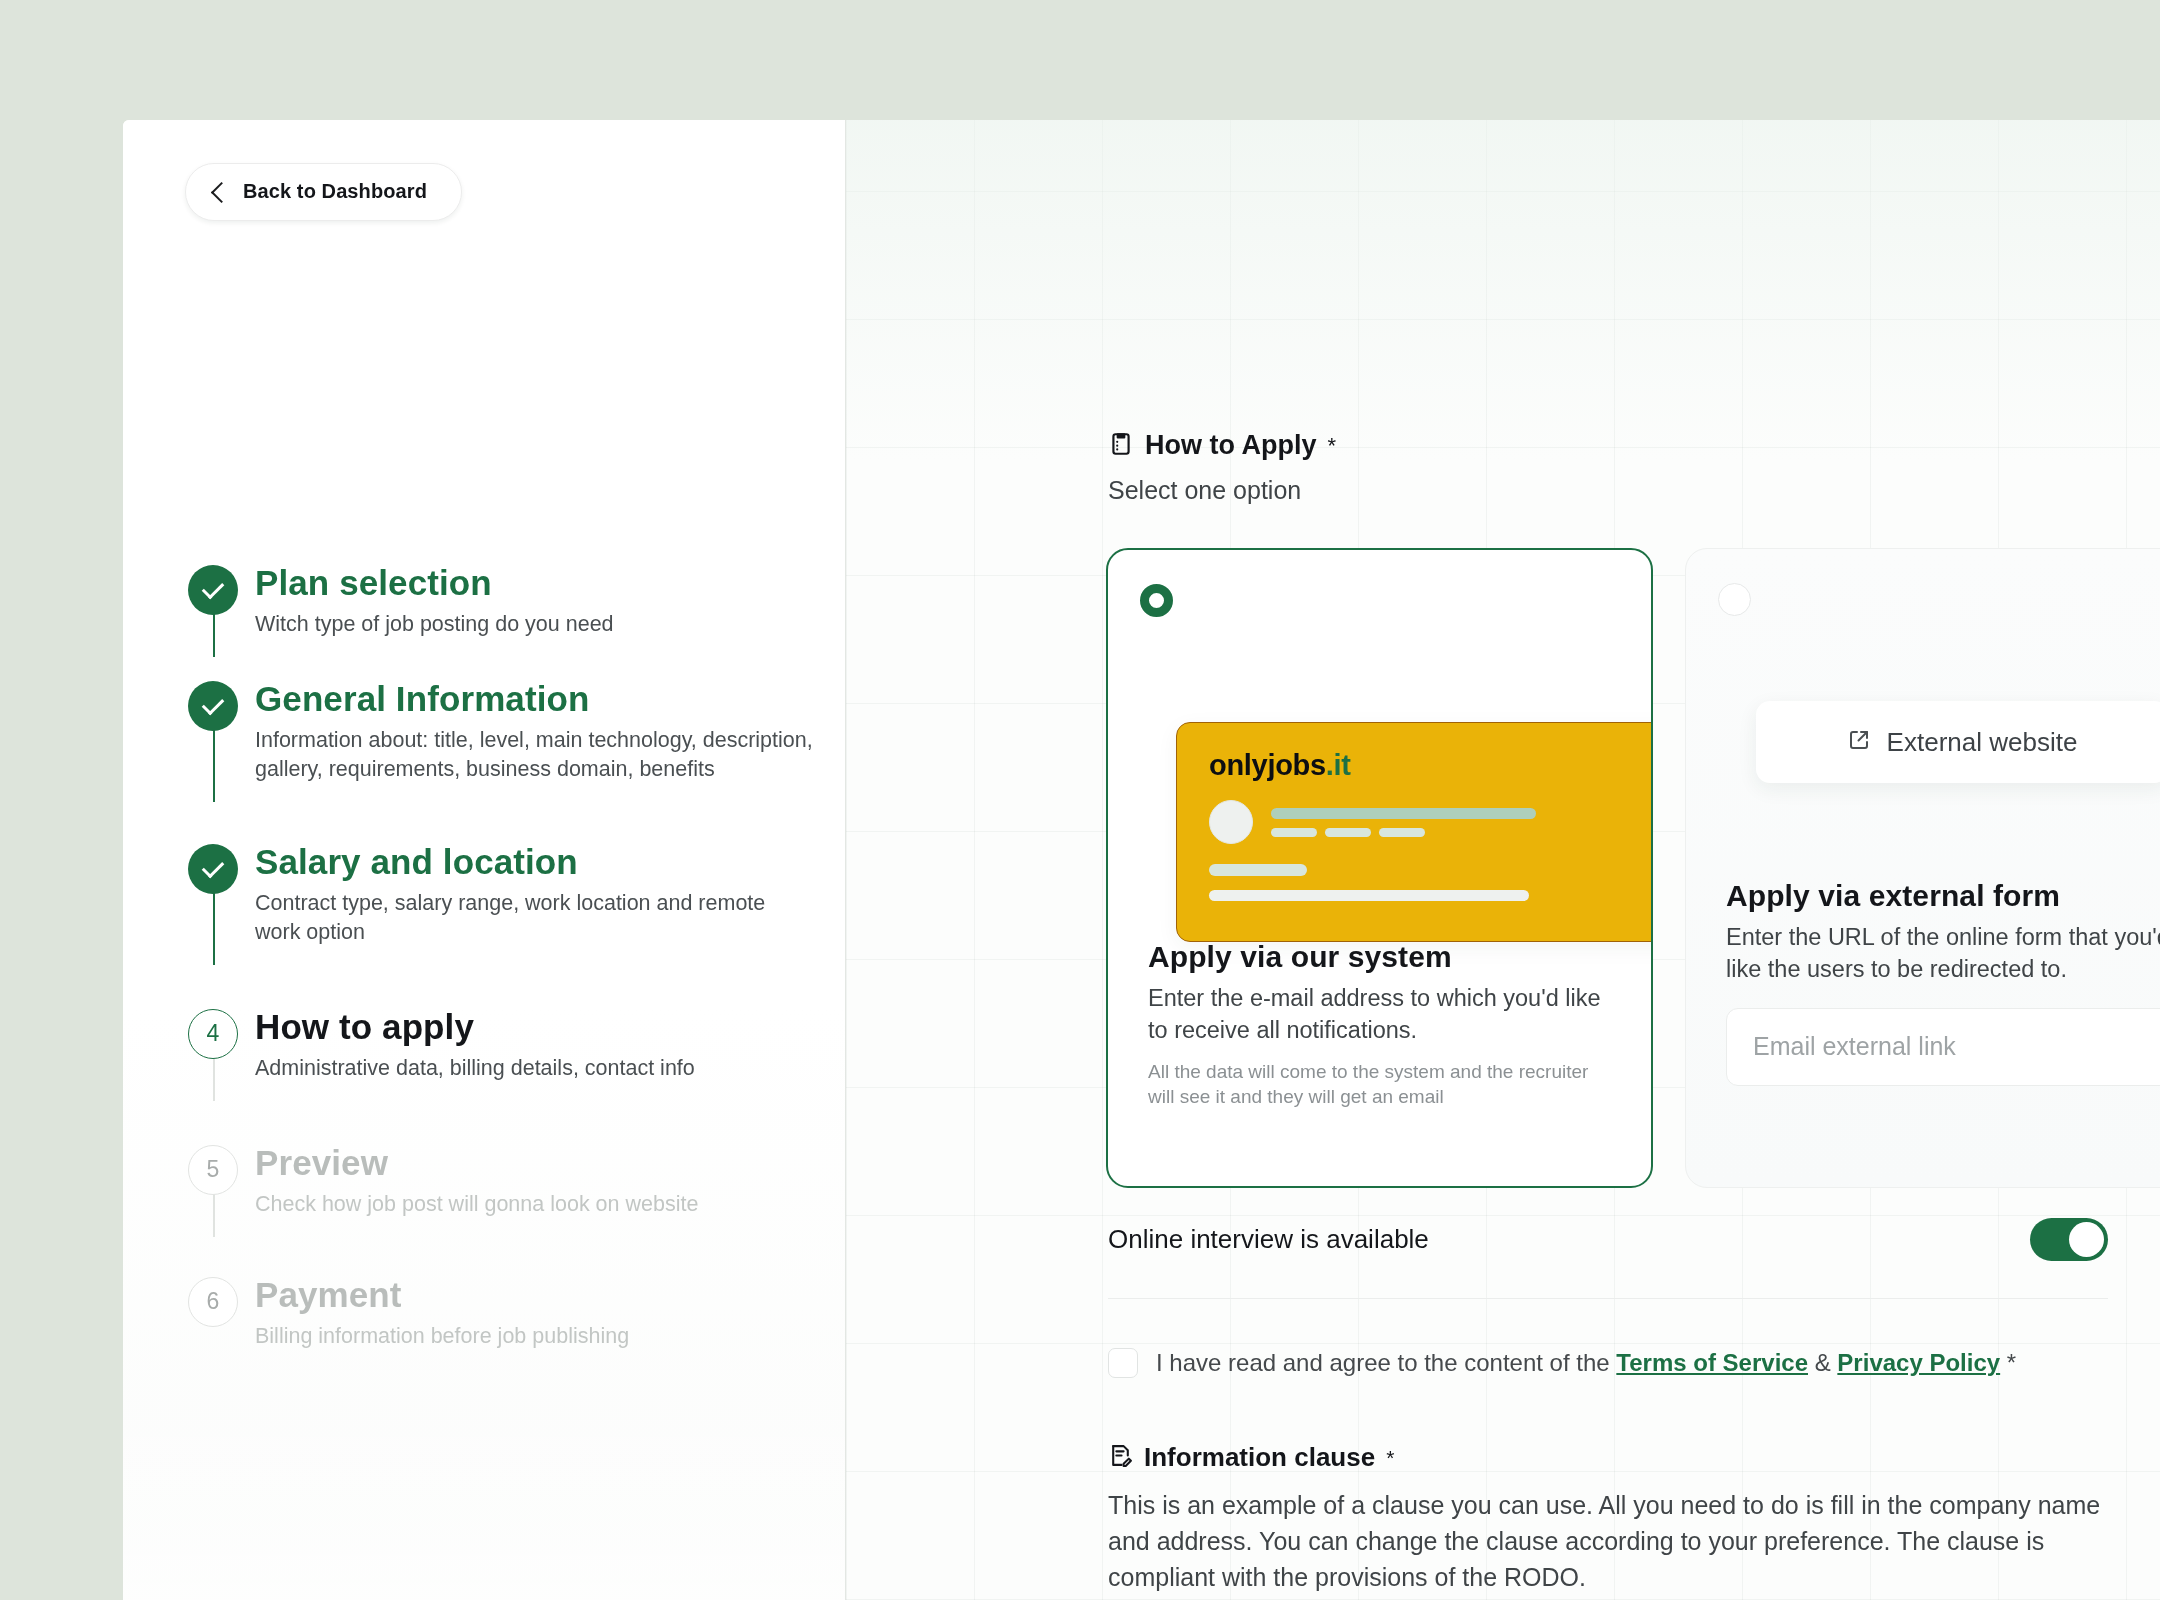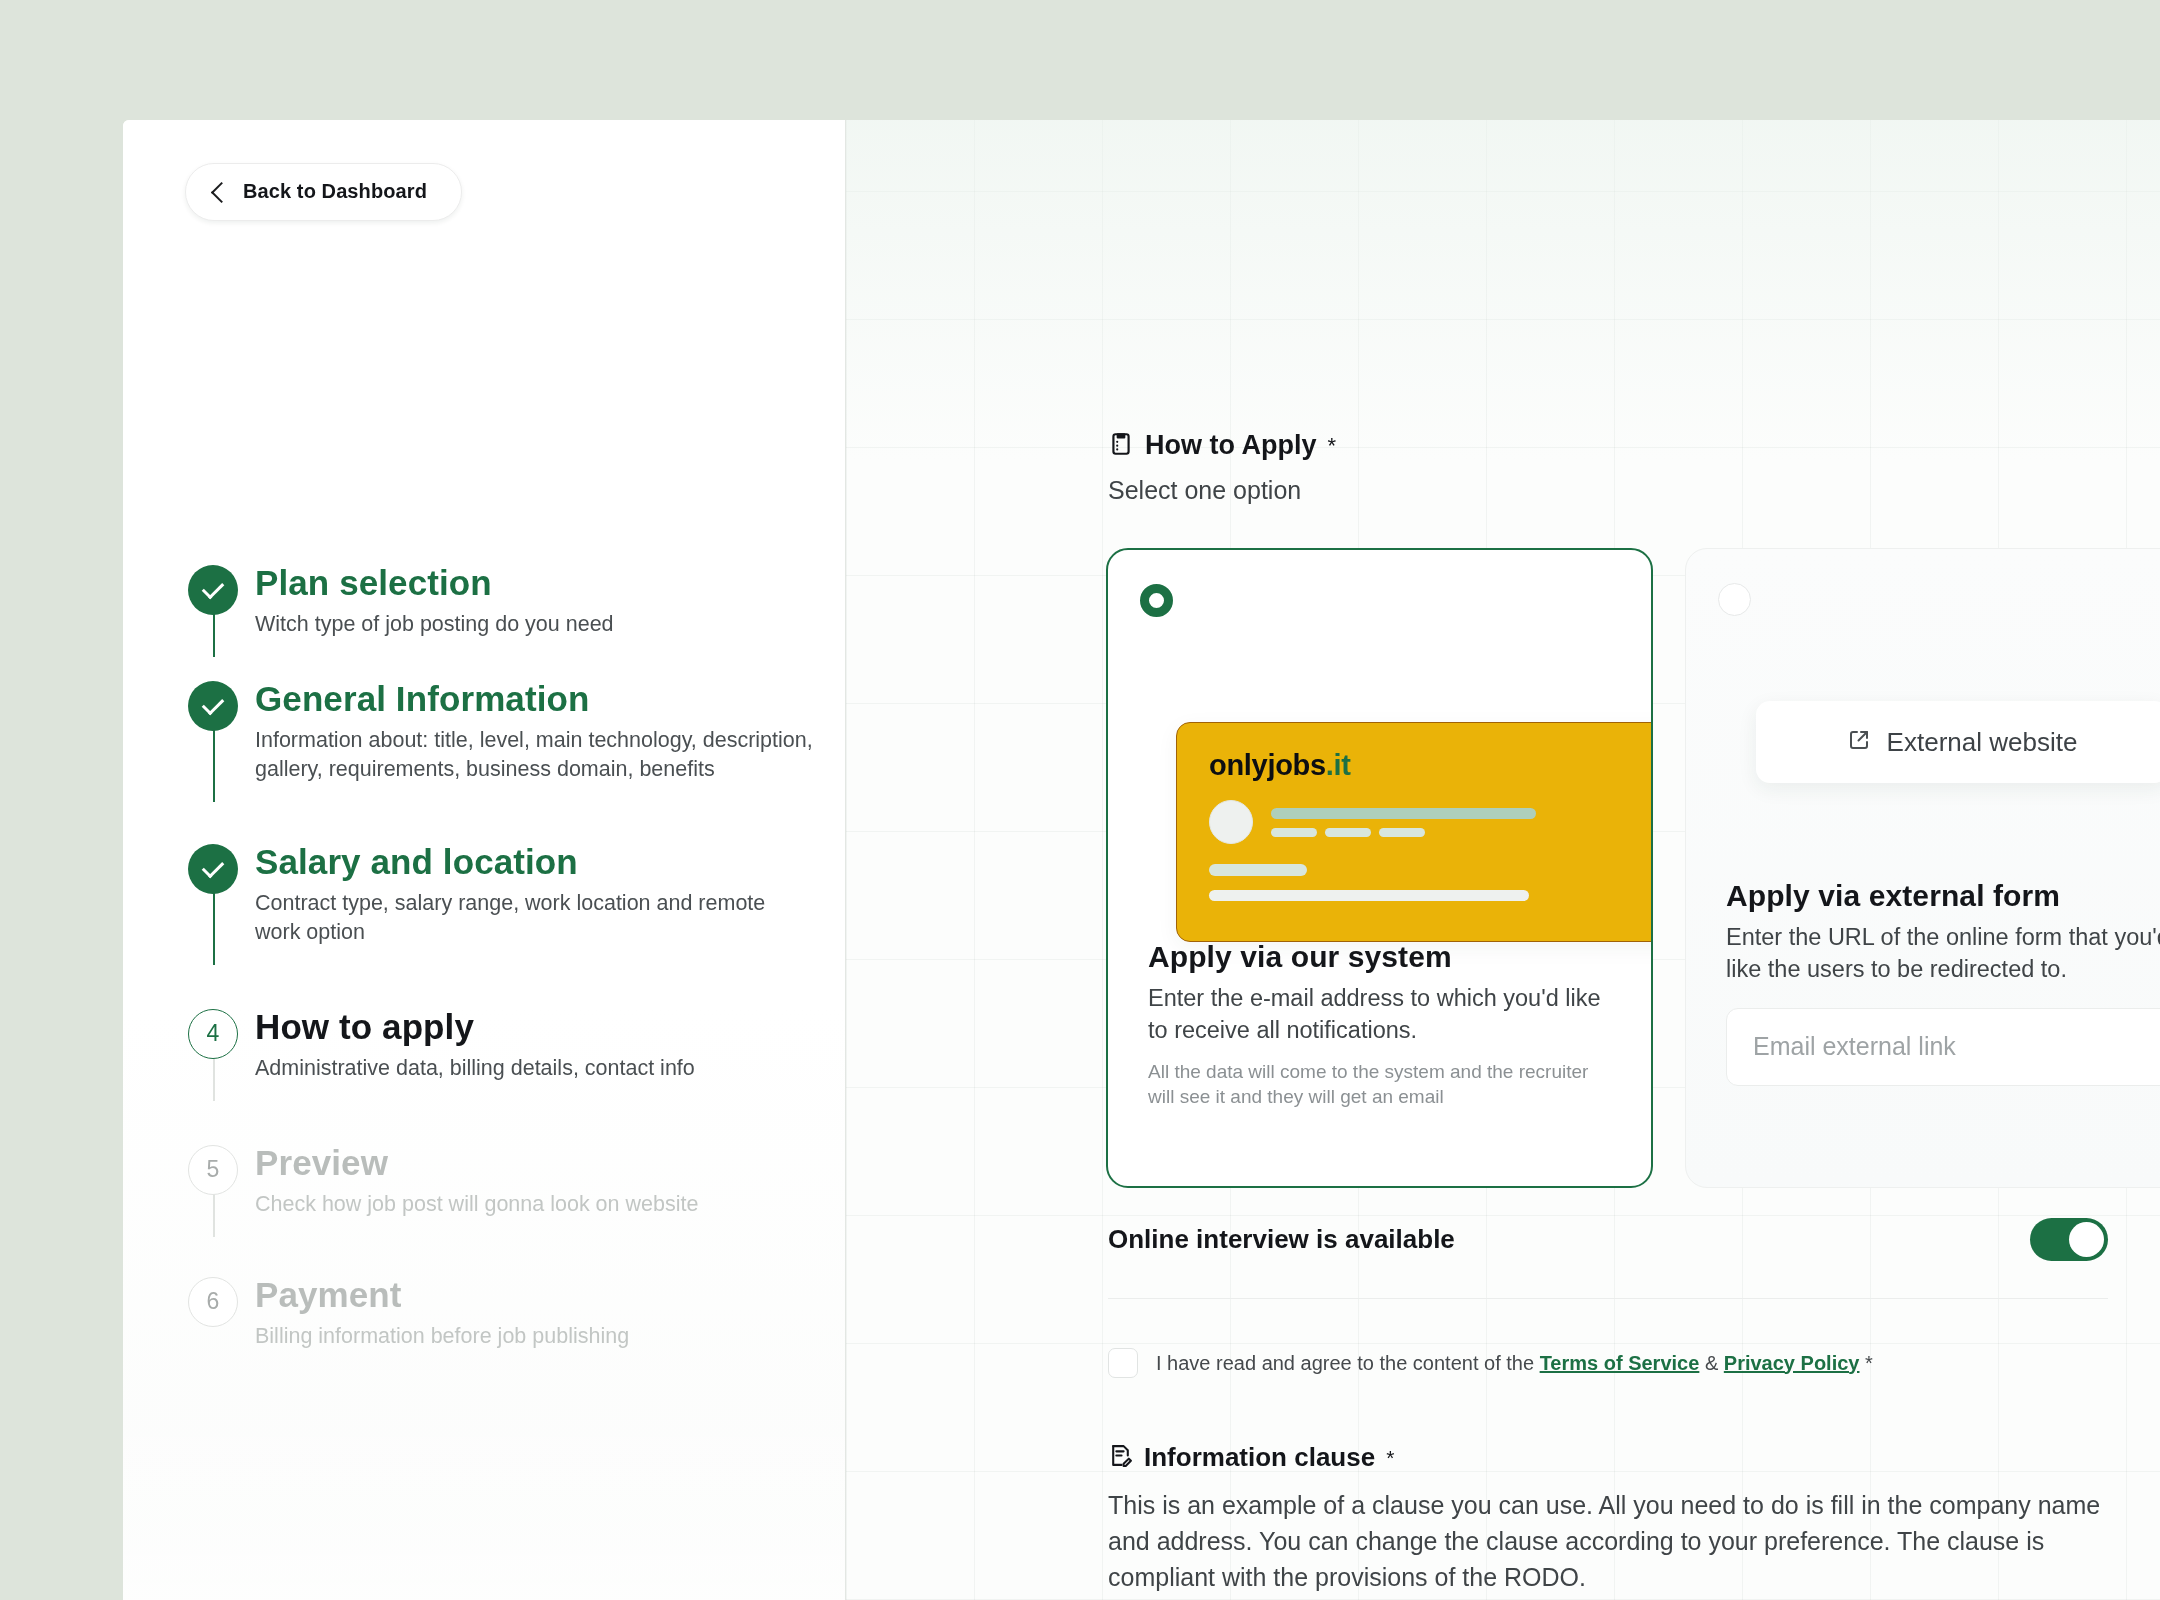--- a/index.html
+++ b/index.html
@@ -191,21 +191,21 @@
     box-shadow: 0 6px 20px rgba(30,60,40,.07);
     display: flex; align-items: center; justify-content: center; gap: 16px;
   }
   .ext-pill .lbl { font-size: 26px; color: #3d4246; font-weight: 400; }
 
   
   .toggle-row {
     position: absolute; left: 262px; top: 1098px;
     width: 1000px; display: flex; align-items: center; justify-content: space-between;
   }
-  .toggle-label { font-size: 26px; font-weight: 700; color: #14161a; }
+  .toggle-label { font-size: 26px; font-weight: 400; color: #14161a; }
   .toggle {
     width: 78px; height: 43px; border-radius: 24px; background: #1c7044;
     position: relative; cursor: pointer;
   }
   .toggle .knob {
     position: absolute; right: 4px; top: 4px;
     width: 35px; height: 35px; border-radius: 50%; background: #fff;
   }
 
   .hr {
@@ -213,21 +213,21 @@
   }
 
   .consent {
     position: absolute; left: 262px; top: 1228px;
     display: flex; align-items: center; gap: 18px;
   }
   .cbox {
     width: 28px; height: 28px; border-radius: 7px;
     border: 1.6px solid #e1e4e3; background: #fff; flex: 0 0 28px;
   }
-  .consent-txt { font-size: 20px; color: #45494c; }
+  .consent-txt { font-size: 24px; color: #45494c; }
   .consent-txt a { color: #1c7044; font-weight: 700; text-decoration: underline; }
   .consent-txt .amp { color: #45494c; }
   .consent-txt .req { color: #45494c; }
 
   .clause-head {
     position: absolute; left: 262px; top: 1322px;
     display: flex; align-items: center; gap: 11px;
   }
   .clause-head .ttl { font-size: 26px; font-weight: 700; color: #14161a; }
   .clause-head .star { font-size: 21px; color: #14161a; }

